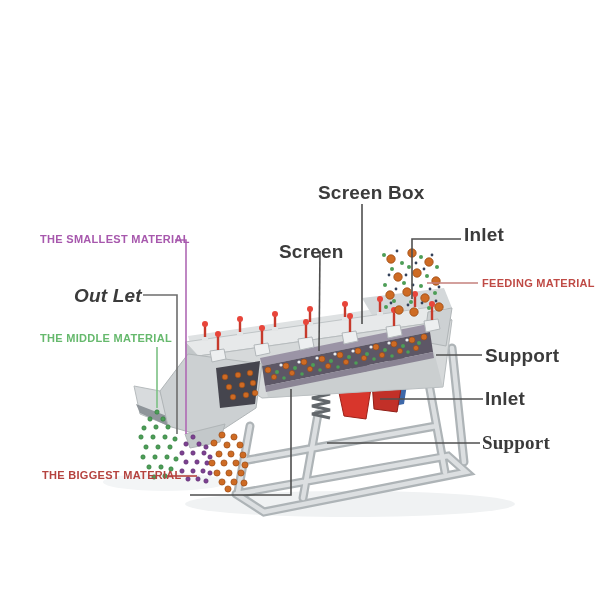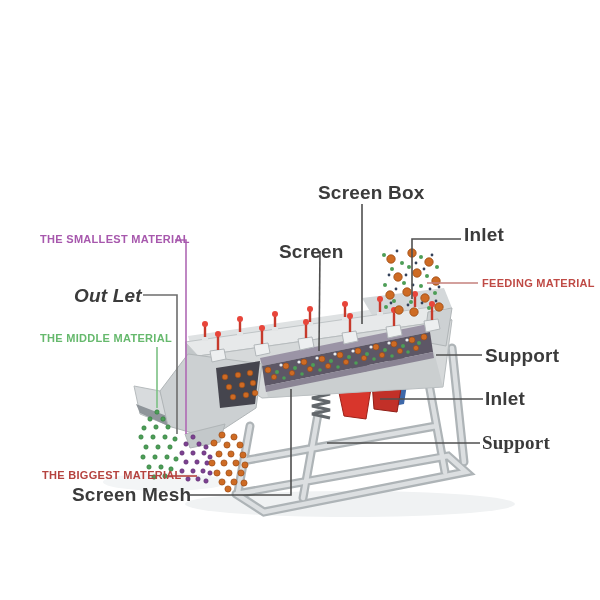--- a/index.html
+++ b/index.html
@@ -305,21 +305,20 @@
     <path d="M157,301 L157,362" stroke="#7cc184"></path>
     <path d="M167,430 L197,430" stroke="#b5433f"></path>
     <path d="M478,237 L427,237" stroke="#c4807c"></path>
   </g>
 </svg>
 
 <div class="lbl l-screenbox">Screen Box</div>
 <div class="lbl l-screen">Screen</div>
 <div class="lbl l-inlet">Inlet</div>
 <div class="lbl l-outlet">Out Let</div>
-<div class="lbl l-mesh">Screen Mesh</div>
 <div class="lbl l-spring">Support</div>
 <div class="lbl l-motor">Inlet</div>
 <div class="lbl l-support">Support</div>
 
 <div class="mat m-smallest">THE SMALLEST MATERIAL</div>
 <div class="mat m-middle">THE MIDDLE MATERIAL</div>
 <div class="mat m-biggest">THE BIGGEST MATERIAL</div>
 <div class="mat m-feeding">FEEDING MATERIAL</div>
 
 </div>

